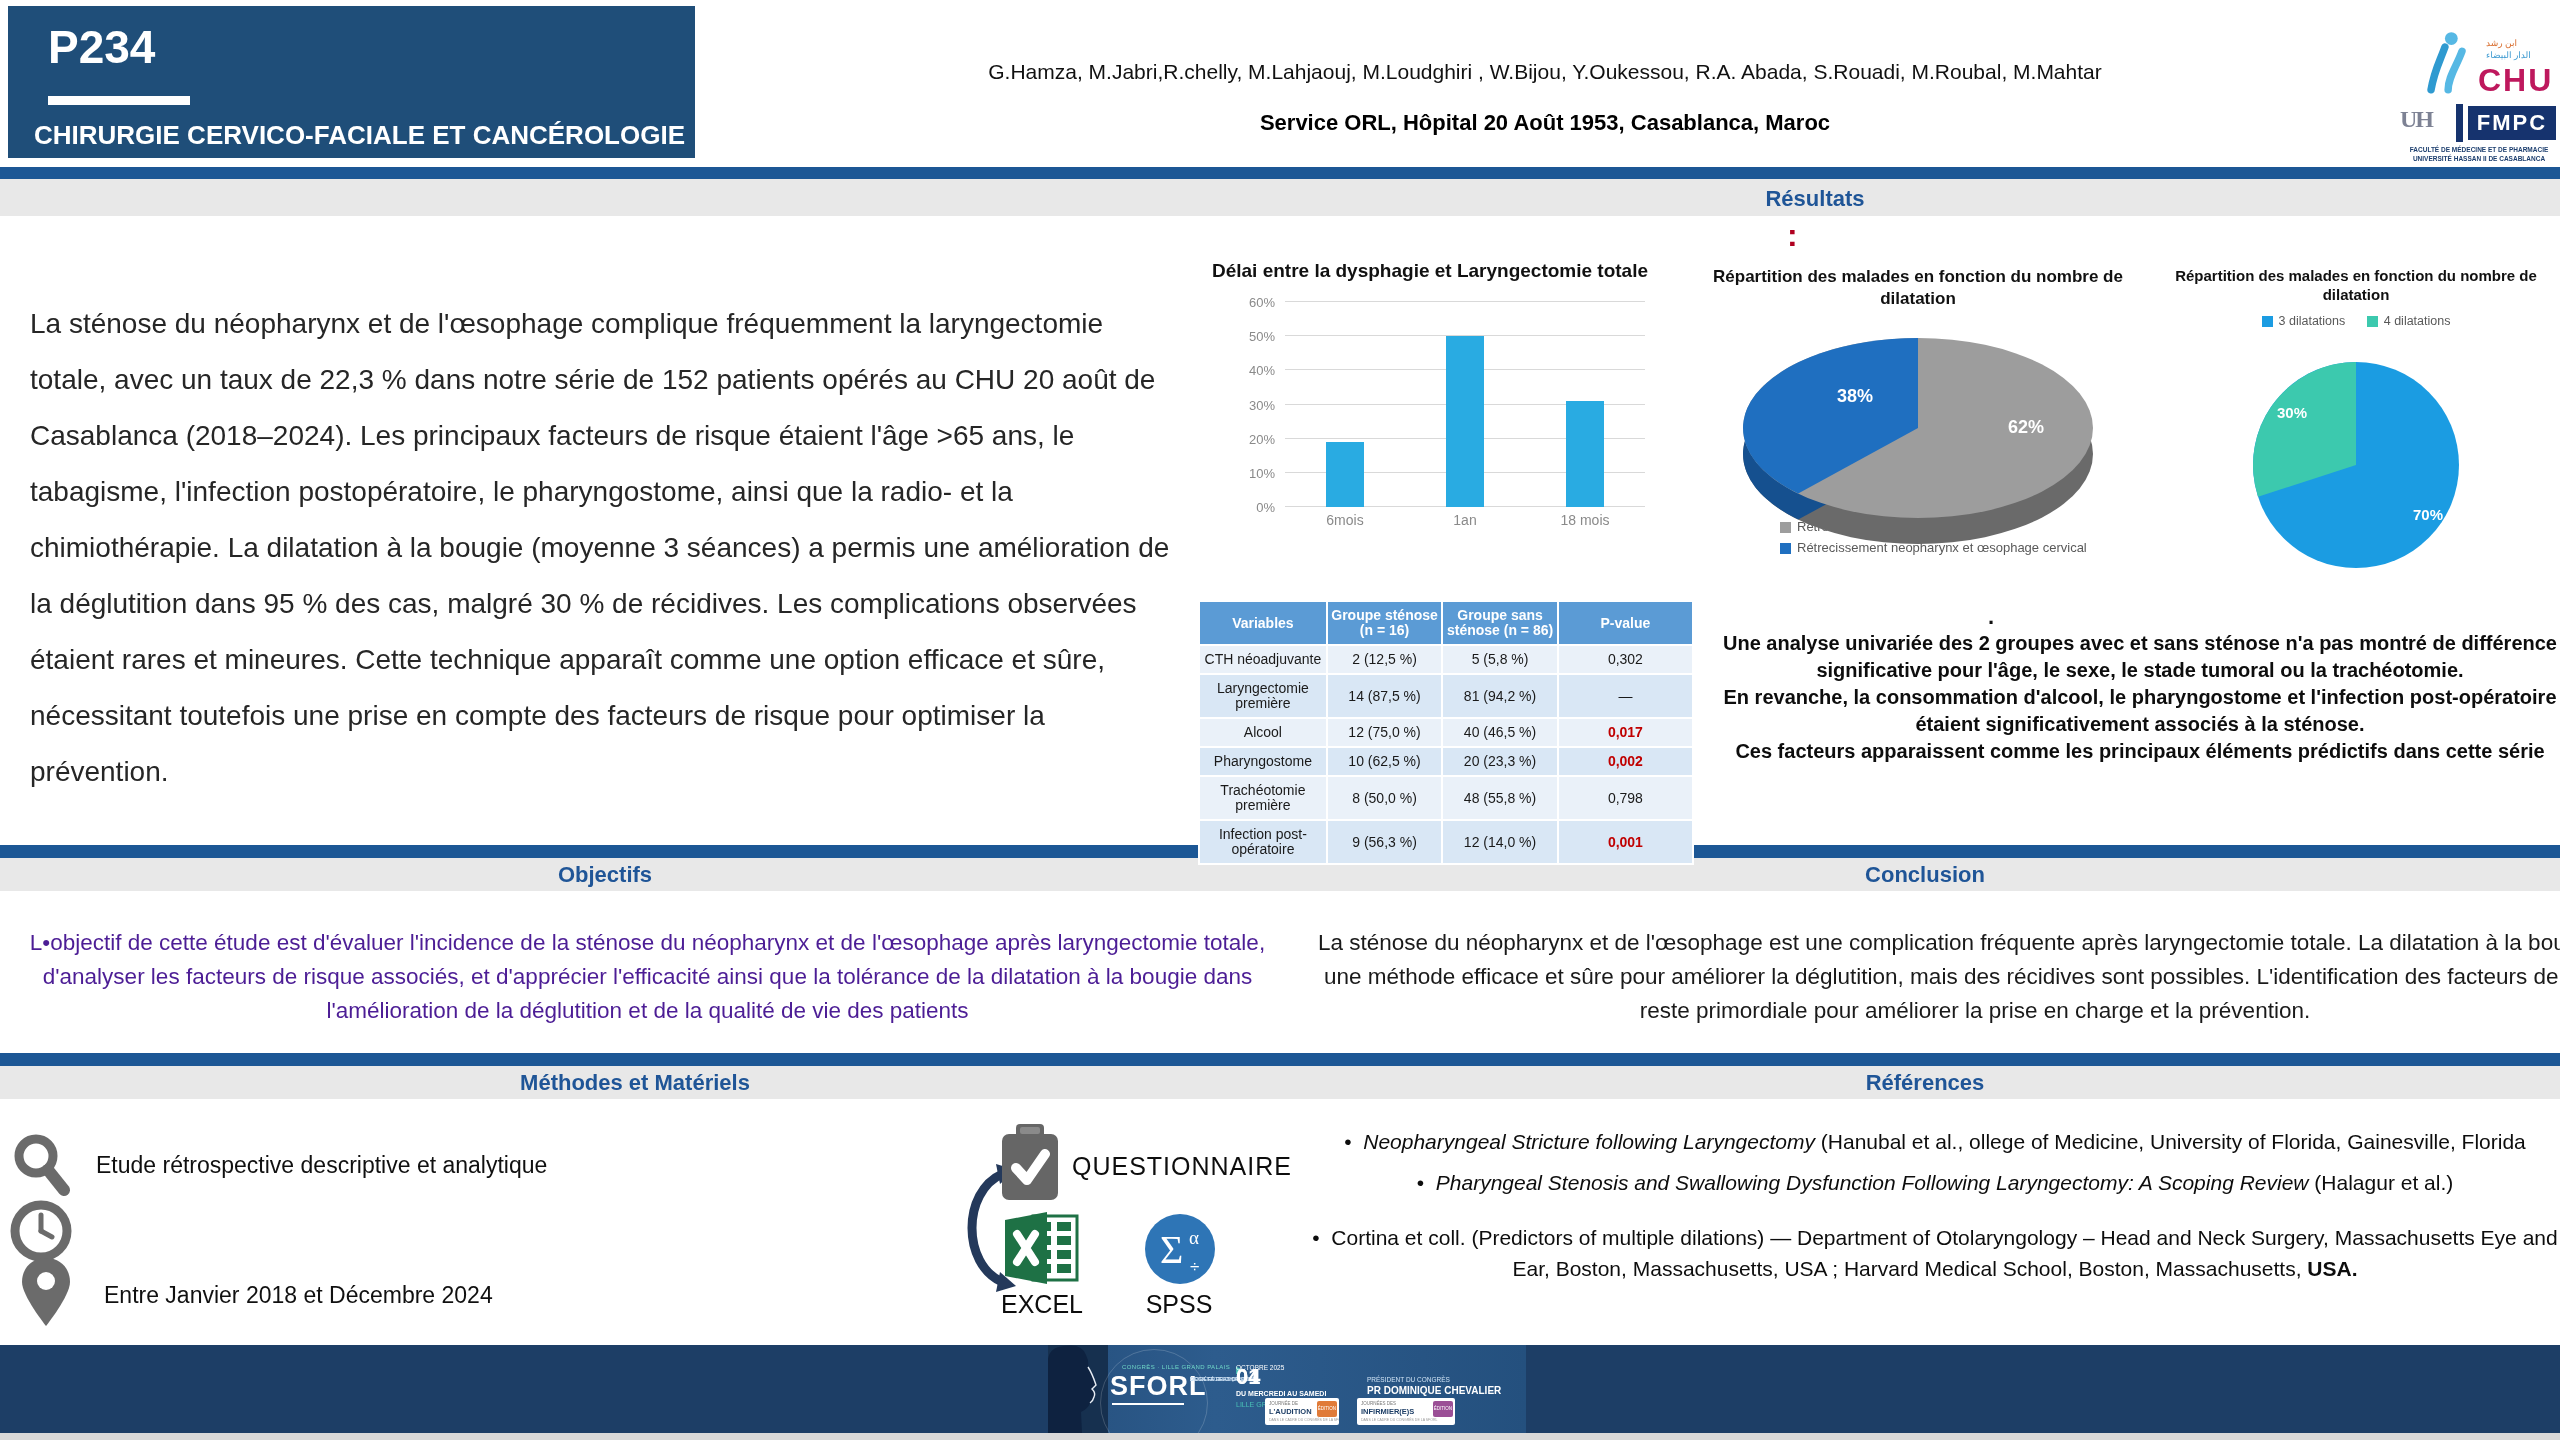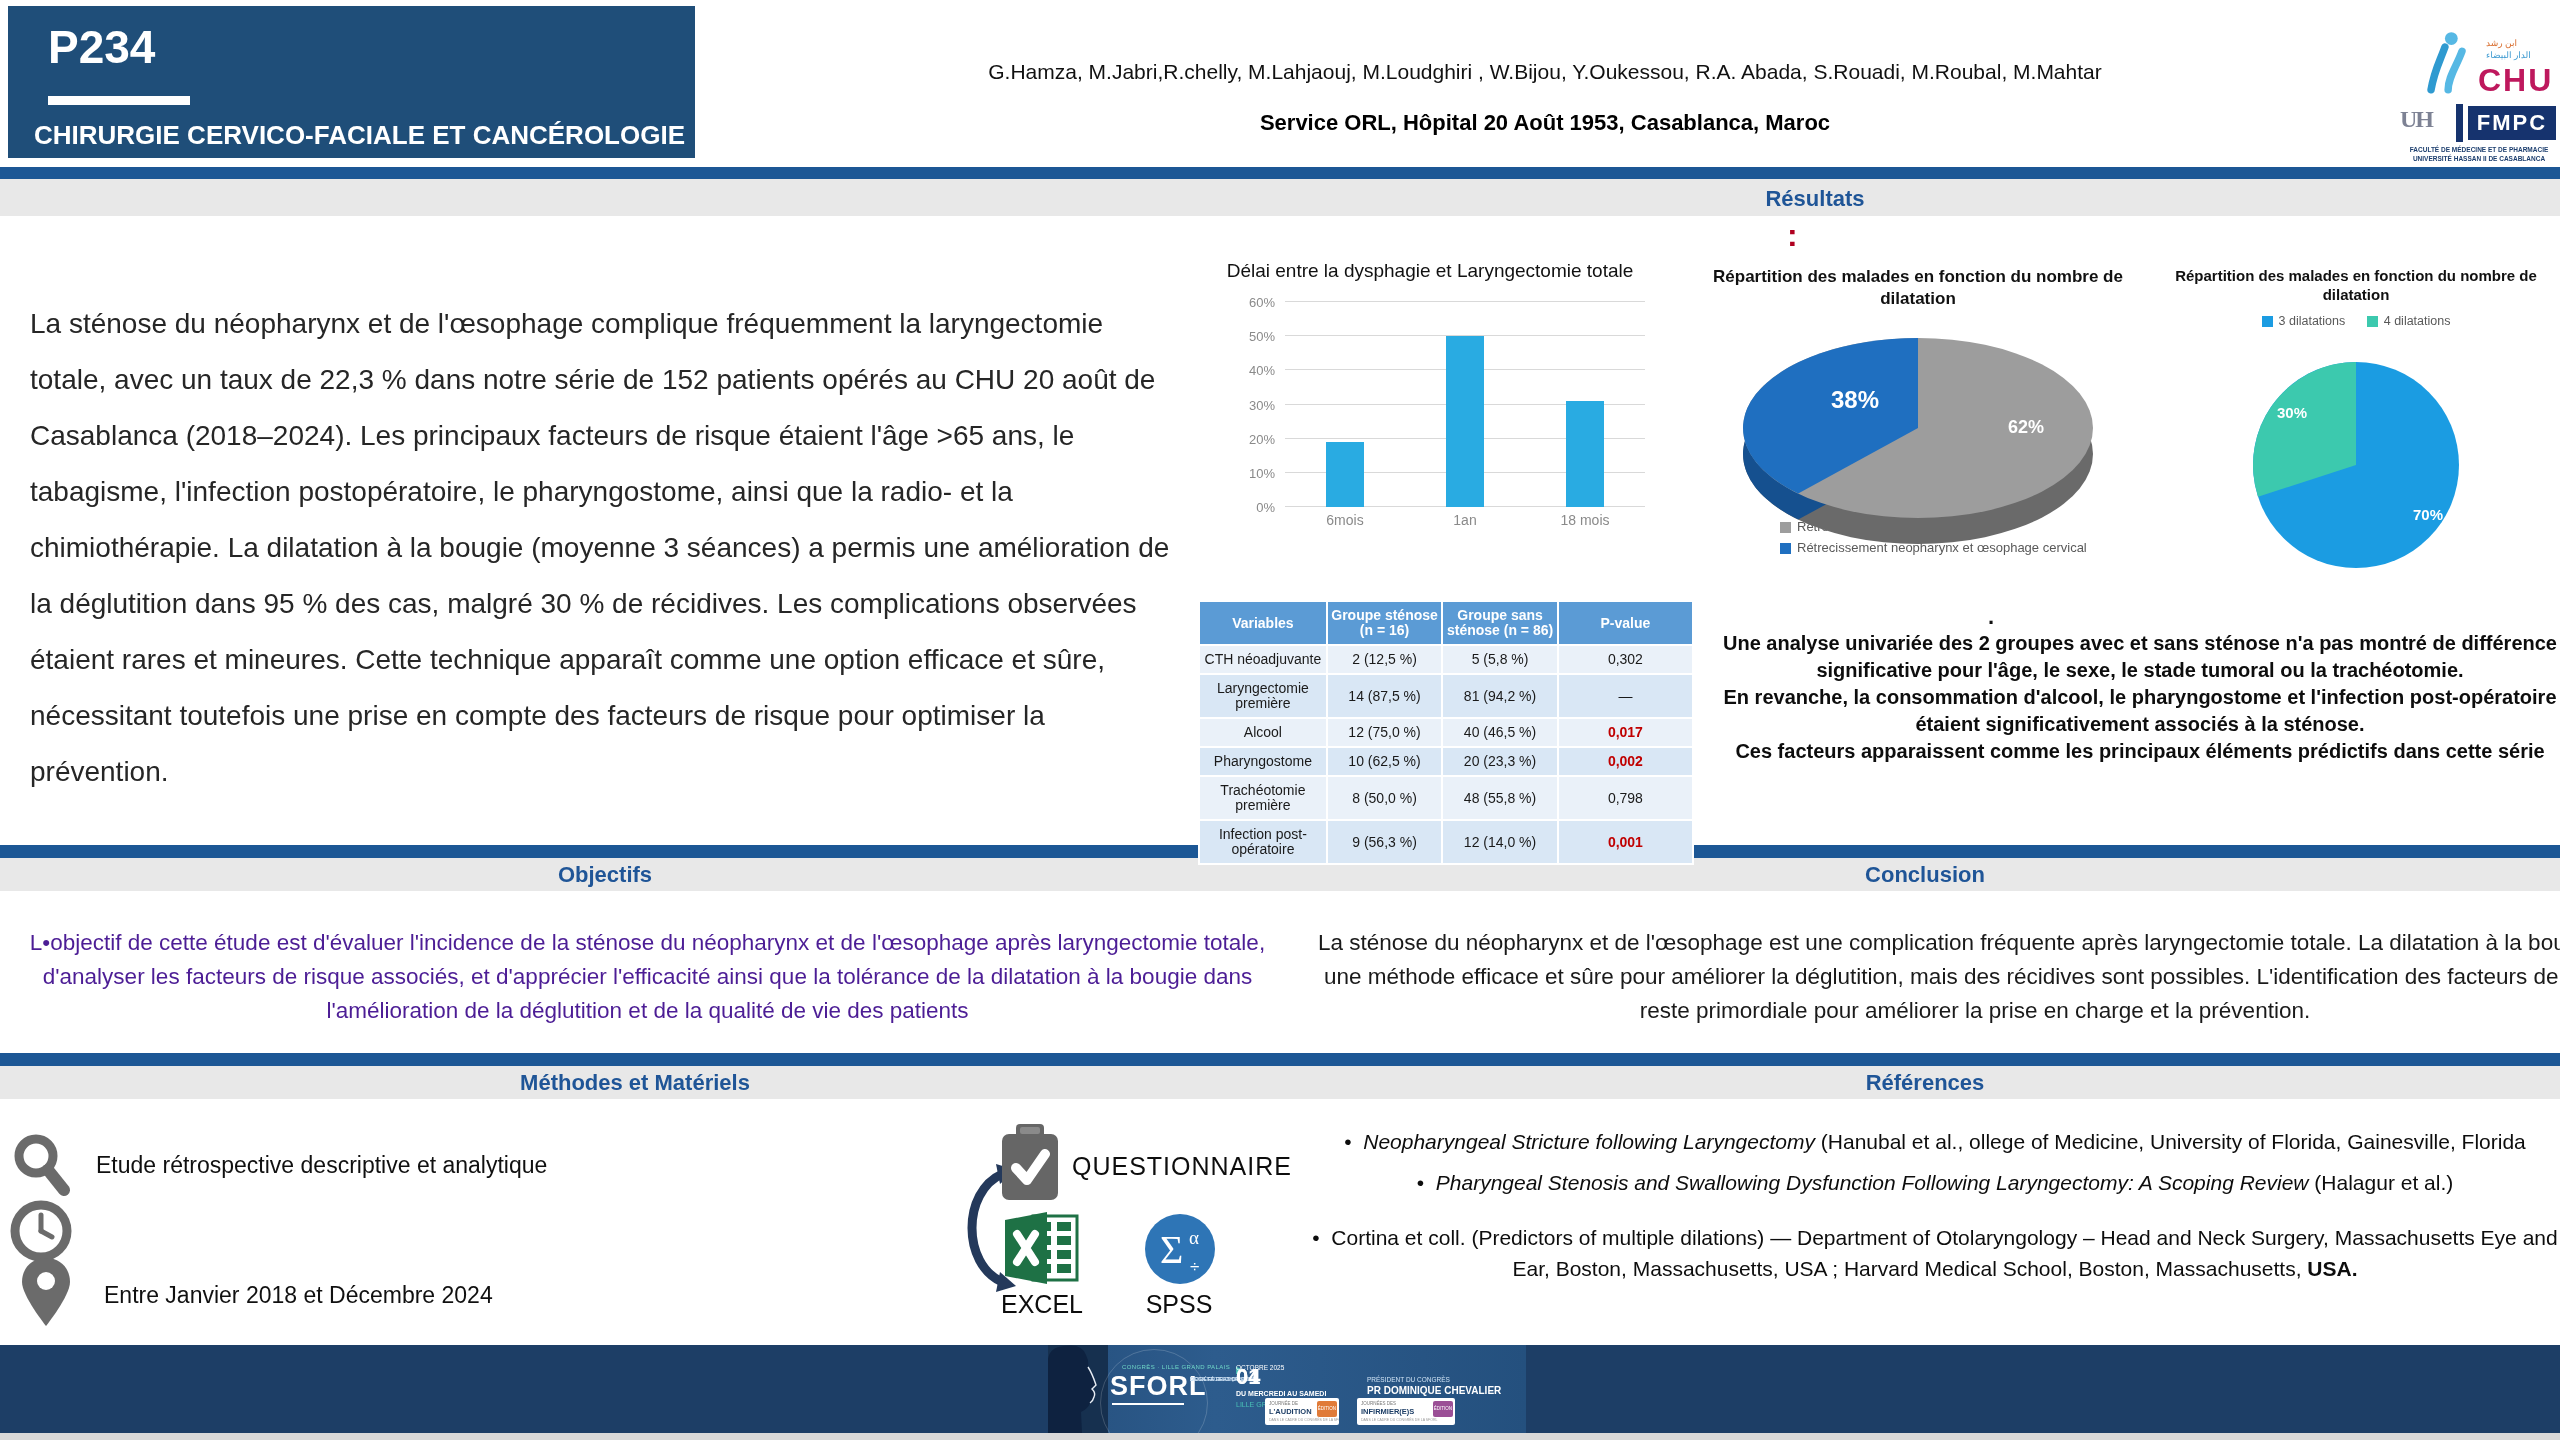--- a/index.html
+++ b/index.html
@@ -33,35 +33,35 @@
   .blueband{left:0;width:2560px;background:#1c5795;}
   .grayband{left:0;width:2560px;background:#e8e8e8;}
   .sec-title{position:absolute;font-weight:bold;color:#1f5597;font-size:22px;text-align:center;}
 
   
   #abstract-body{left:30px;top:296px;width:1140px;font-size:28px;line-height:56px;color:#262626;}
 
   
   #res-colon{left:1787px;top:218px;font-size:32px;font-weight:bold;color:#b00020;line-height:34px;}
   #bar-chart{left:1200px;top:260px;width:460px;height:300px;}
-  #bc-title{position:absolute;left:0;top:0;width:460px;text-align:center;font-size:19px;font-weight:normal;color:#111;}
+  #bc-title{position:absolute;left:0;top:0;width:460px;text-align:center;font-size:19px;font-weight:bold;color:#111;}
   #bc-plot{position:absolute;left:85px;top:42px;width:360px;height:205px;}
   .bc-grid{position:absolute;left:0;width:100%;height:1px;background:#d9d9d9;}
   .bc-tick{position:absolute;right:calc(100% + 10px);width:50px;text-align:right;font-size:13px;color:#8a8a8a;}
   .bc-bar{position:absolute;bottom:0;width:38px;}
   #bc-cats{position:absolute;left:85px;top:252px;width:360px;display:flex;}
   .bc-cat{flex:1;text-align:center;font-size:14px;color:#8a8a8a;}
 
   #pie1-title{left:1688px;top:266px;width:460px;text-align:center;font-size:17px;font-weight:bold;color:#111;line-height:22px;}
   #pie1-legend{left:1780px;top:519px;font-size:13px;color:#595959;z-index:1;}
   #pie1-legend .row{margin-bottom:6px;white-space:nowrap;}
   .lgsq{display:inline-block;width:11px;height:11px;margin-right:6px;vertical-align:middle;}
   #pie1-svg{position:absolute;left:1735px;top:332px;width:370px;height:230px;z-index:2;}
   .pie-label{position:absolute;z-index:3;color:#fff;font-weight:bold;text-align:center;width:64px;}
-  #pie1-l38{left:1823px;top:386px;font-size:24px;}
+  #pie1-l38{left:1823px;top:386px;font-size:18px;}
   #pie1-l62{left:1994px;top:417px;font-size:18px;}
 
   #pie2-title{left:2156px;top:266px;width:400px;text-align:center;font-size:15px;font-weight:bold;color:#111;line-height:19px;}
   #pie2-legend{left:2156px;top:314px;width:400px;text-align:center;font-size:12.5px;color:#595959;}
   #pie2-legend .item{display:inline-block;margin:0 9px;white-space:nowrap;}
   #pie2-svg{position:absolute;left:2252px;top:361px;width:208px;height:208px;}
   #pie2-l30{left:2260px;top:404px;font-size:15px;}
   #pie2-l70{left:2396px;top:506px;font-size:15px;}
 
   #stats-table{position:absolute;left:1198px;top:600px;width:496px;border-collapse:collapse;font-size:14px;}

